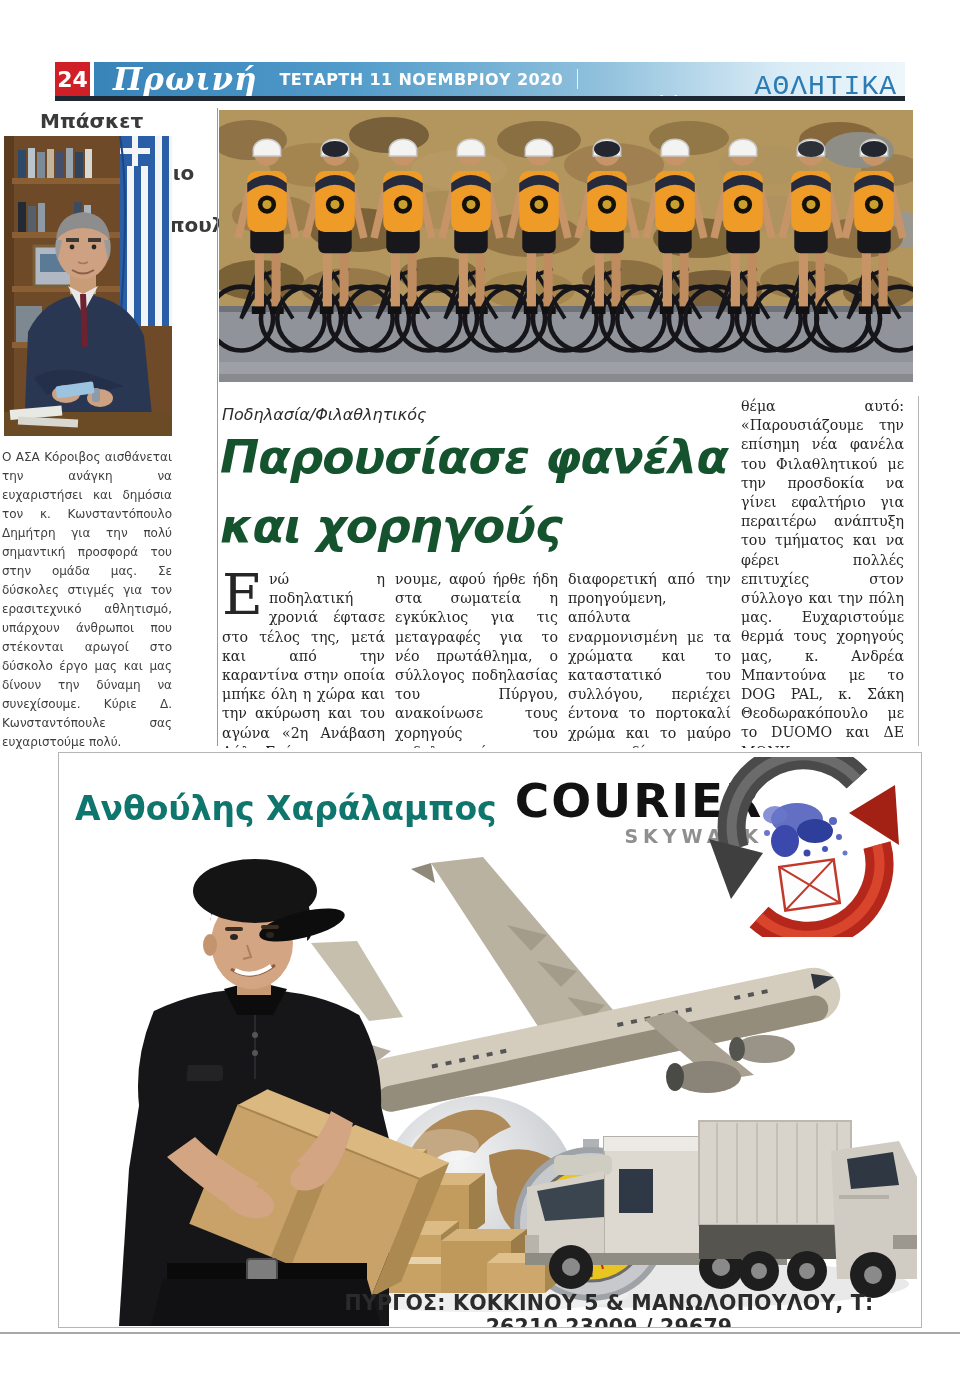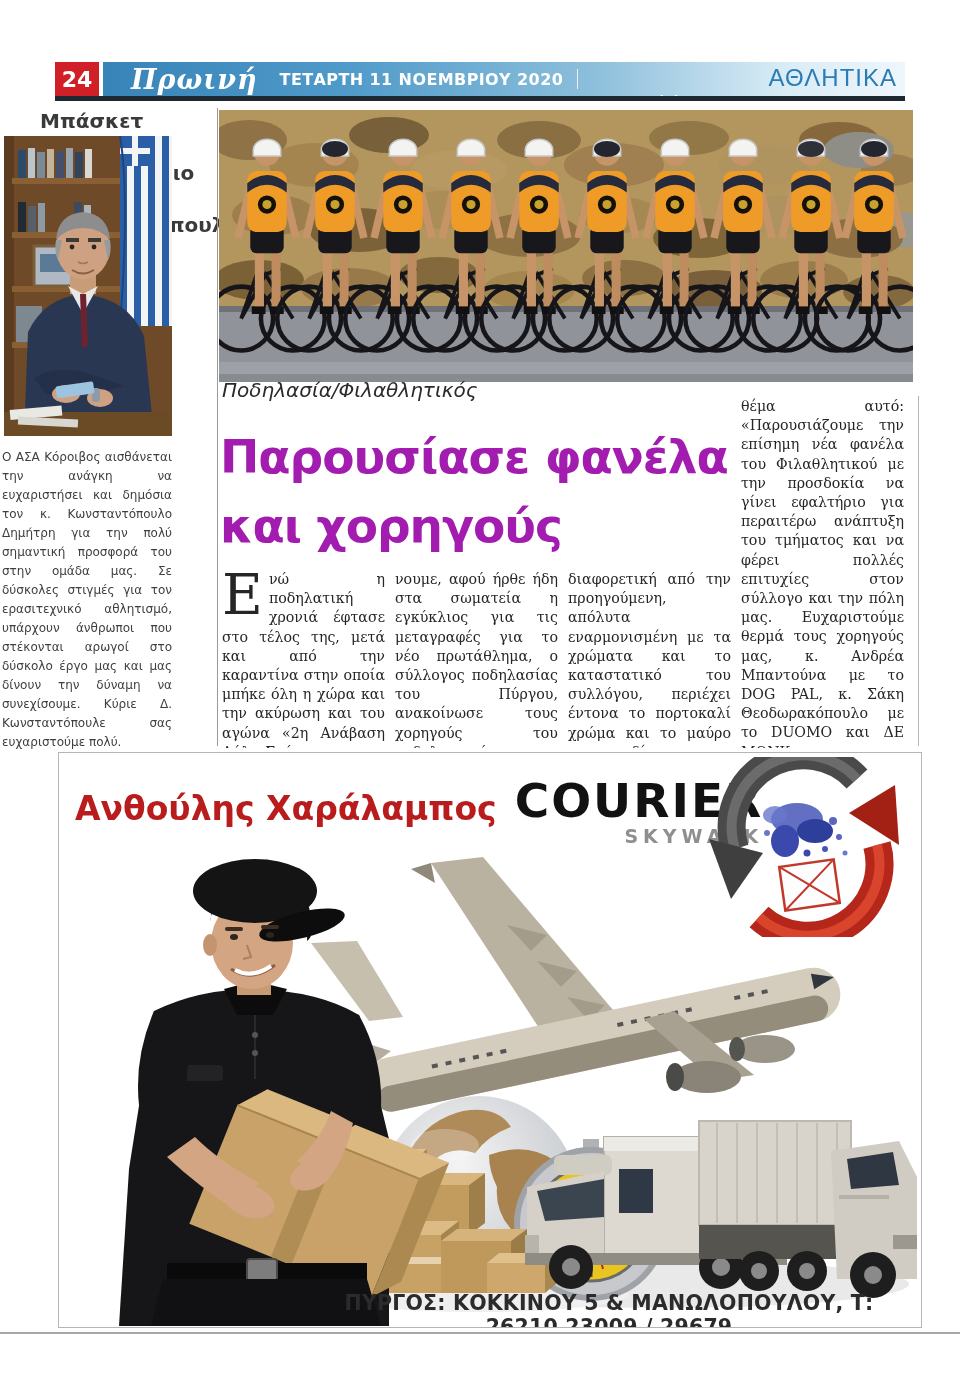--- a/index.html
+++ b/index.html
@@ -1,58 +1,58 @@
 <!DOCTYPE html>
 <html><head>
 <meta charset="utf-8">
 <style>
   html,body{margin:0;padding:0;background:#ffffff;}
   #page{position:relative;width:960px;height:1396px;background:#ffffff;overflow:hidden;
         font-family:"DejaVu Sans",sans-serif;}
   
   #masthead{position:absolute;left:55px;top:62px;width:850px;height:34px;display:flex;align-items:stretch;}
-  #page-num{width:44px;background:#d01f27;color:#fff;font-weight:bold;font-size:22px;
+  #page-num{width:35px;background:#d01f27;color:#fff;font-weight:bold;font-size:22px;
             display:flex;align-items:center;justify-content:center;}
   #mast-gap{width:4px;background:#fff;}
   #mast-bar{flex:1;background:linear-gradient(90deg,#3883b8 0%,#4f9ac9 30%,#8fc0dc 62%,#d9ecf6 85%,#eef6fb 100%);
             display:flex;align-items:center;position:relative;}
   #brand{font-family:"DejaVu Serif",serif;font-style:italic;font-weight:bold;color:#fff;
-         font-size:27px;margin-left:28px;letter-spacing:1px;}
+         font-size:31px;margin-left:19px;letter-spacing:1px;}
   #mast-date{color:#fff;font-weight:bold;font-size:16px;margin-left:22px;letter-spacing:.4px;}
   #mast-sep{width:1px;height:20px;background:#e8f2f8;margin:0 14px;}
   #mast-site{color:#fff;font-weight:bold;font-size:13.5px;margin-top:44px;}
-  #mast-section{position:absolute;right:8px;top:2px;font-family:Liberation Sans, sans-serif;
-                color:#2b7cb5;font-size:24px;letter-spacing:1px;}
+  #mast-section{position:absolute;right:8px;top:9px;font-family:Liberation Mono, monospace;
+                color:#2b7cb5;font-size:28px;letter-spacing:1px;}
   #mast-shadow{position:absolute;left:55px;top:96px;width:850px;height:5px;background:#1d2833;}
   
   #left-col{position:absolute;left:40px;top:108px;width:172px;}
   #left-title{font-size:20px;font-weight:bold;color:#3a3a3a;line-height:1.3;}
   #portrait{position:absolute;left:4px;top:136px;width:168px;height:300px;}
   #left-body{position:absolute;left:2px;top:448px;width:170px;font-size:12px;line-height:19px;
              color:#3f3f3f;text-align:justify;}
   #col-rule{position:absolute;left:217px;top:108px;width:1px;height:638px;background:#9a9a9a;}
   #right-rule{position:absolute;left:918px;top:396px;width:1px;height:350px;background:#b5b5b5;}
   
   #team-photo{position:absolute;left:219px;top:110px;width:694px;height:272px;}
-  #kicker{position:absolute;left:222px;top:378px;font-size:20px;font-style:italic;color:#2a2a2a;}
+  #kicker{position:absolute;left:222px;top:405px;font-size:16px;font-style:italic;color:#2a2a2a;}
   #headline{position:absolute;left:220px;top:422px;width:520px;font-size:47px;font-weight:bold;
-            color:#a21caf;line-height:69px;letter-spacing:-1px;}
+            color:#14532d;line-height:69px;letter-spacing:-1px;font-style:italic;}
   .bodycol{position:absolute;width:163px;font-family:"DejaVu Serif",serif;font-size:14.2px;
            line-height:19.2px;color:#262626;text-align:justify;overflow:hidden;}
   .bodycol p{margin:0 0 19px 0;}
   #bcol1{left:222px;top:570px;height:178px;}
   #bcol2{left:395px;top:570px;height:178px;}
   #bcol3{left:568px;top:570px;height:178px;}
   #bcol4{left:741px;top:397px;height:351px;}
   #dropcap{float:left;font-size:56px;line-height:46px;padding:2px 6px 0 0;font-family:"DejaVu Serif",serif;}
   
   #ad{position:absolute;left:58px;top:752px;width:862px;height:574px;border:1px solid #b5b5b5;
       background:#fff;overflow:hidden;}
   #ad-title{position:absolute;left:16px;top:22px;display:flex;align-items:flex-start;}
-  #ad-advertiser{color:#b91c1c;font-weight:bold;font-size:33px;margin-top:14px;}
+  #ad-advertiser{color:#0f766e;font-weight:bold;font-size:33px;margin-top:14px;}
   #ad-brandblock{margin-left:18px;display:flex;flex-direction:column;align-items:flex-end;}
   #ad-brand{color:#121212;font-weight:bold;font-size:47px;letter-spacing:2px;line-height:52px;}
   #ad-subbrand{color:#8f8f8f;font-size:19px;letter-spacing:5px;font-weight:bold;margin-top:-2px;}
   #ad-logo{position:absolute;left:638px;top:4px;width:218px;height:180px;}
   #ad-illustration{position:absolute;left:0px;top:86px;width:858px;height:487px;}
   #ad-address{position:absolute;left:250px;top:538px;width:600px;text-align:center;
               font-size:20.5px;font-weight:bold;color:#2b2b2b;letter-spacing:.2px;}
   #bottom-rule{position:absolute;left:0;top:1332px;width:960px;height:2px;background:#a8a8a8;}
 </style>
 </head>

